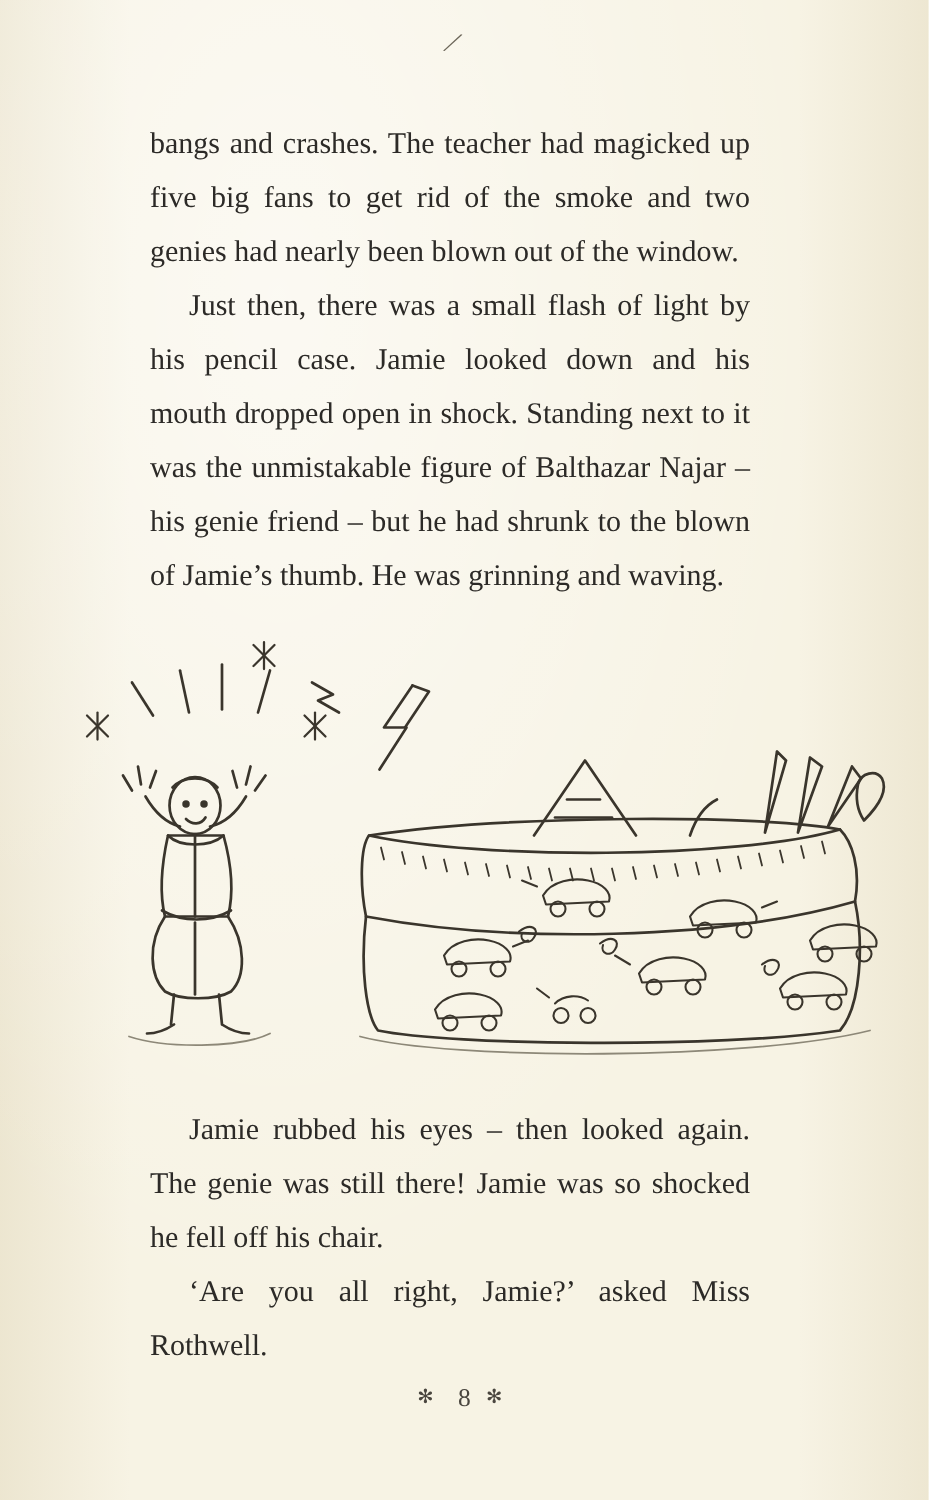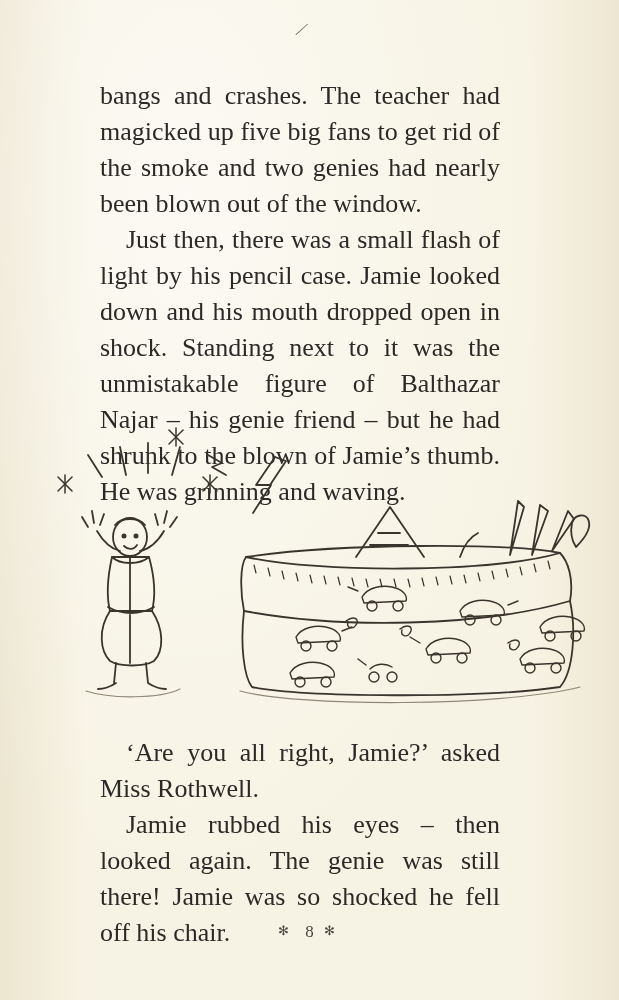--- a/index.html
+++ b/index.html
@@ -27,21 +27,21 @@
     inset: 0;
     background:
       radial-gradient(ellipse at 30% 20%, rgba(255,255,255,0.55) 0%, rgba(255,255,255,0) 60%),
       linear-gradient(to right, rgba(228,219,192,0.55) 0%, rgba(255,255,255,0) 14%, rgba(255,255,255,0) 86%, rgba(228,219,192,0.5) 100%);
     pointer-events: none;
   }
   .text-block {
     position: absolute;
     left: 100px;
     width: 400px;
-    font-size: 26px;
+    font-size: 20px;
     line-height: 36px;
     color: #2b2ب2b;
     color: #2c2a27;
     text-align: justify;
     text-justify: inter-word;
   }
   .para {
     margin: 0;
     text-indent: 0;
   }
@@ -231,22 +231,22 @@
           <path d="M468 228 c8 -6 14 -2 10 4 c-3 5 -10 3 -8 -3"></path>
           <path d="M360 214 c8 -6 14 -2 10 4 c-3 5 -10 3 -8 -3"></path>
         </g>
 
         <path d="M46 276 C70 284, 120 284, 140 274" stroke="#8d8878" stroke-width="1.2"></path>
       </g>
     </svg>
   </div>
 
   <div class="text-block" id="bottom-text">
+    <p class="para indent">Jamie rubbed his eyes – then looked again. The genie was still there! Jamie was so shocked he fell off his chair.</p>
     <p class="para indent">‘Are you all right, Jamie?’ asked Miss Rothwell.</p>
-    <p class="para indent">Jamie rubbed his eyes – then looked again. The genie was still there! Jamie was so shocked he fell off his chair.</p>
   </div>
 
   <div class="footer">
     <span class="star">✻</span>
     <span class="pagenum">8</span>
     <span class="star">✻</span>
   </div>
 
 </div>
 

